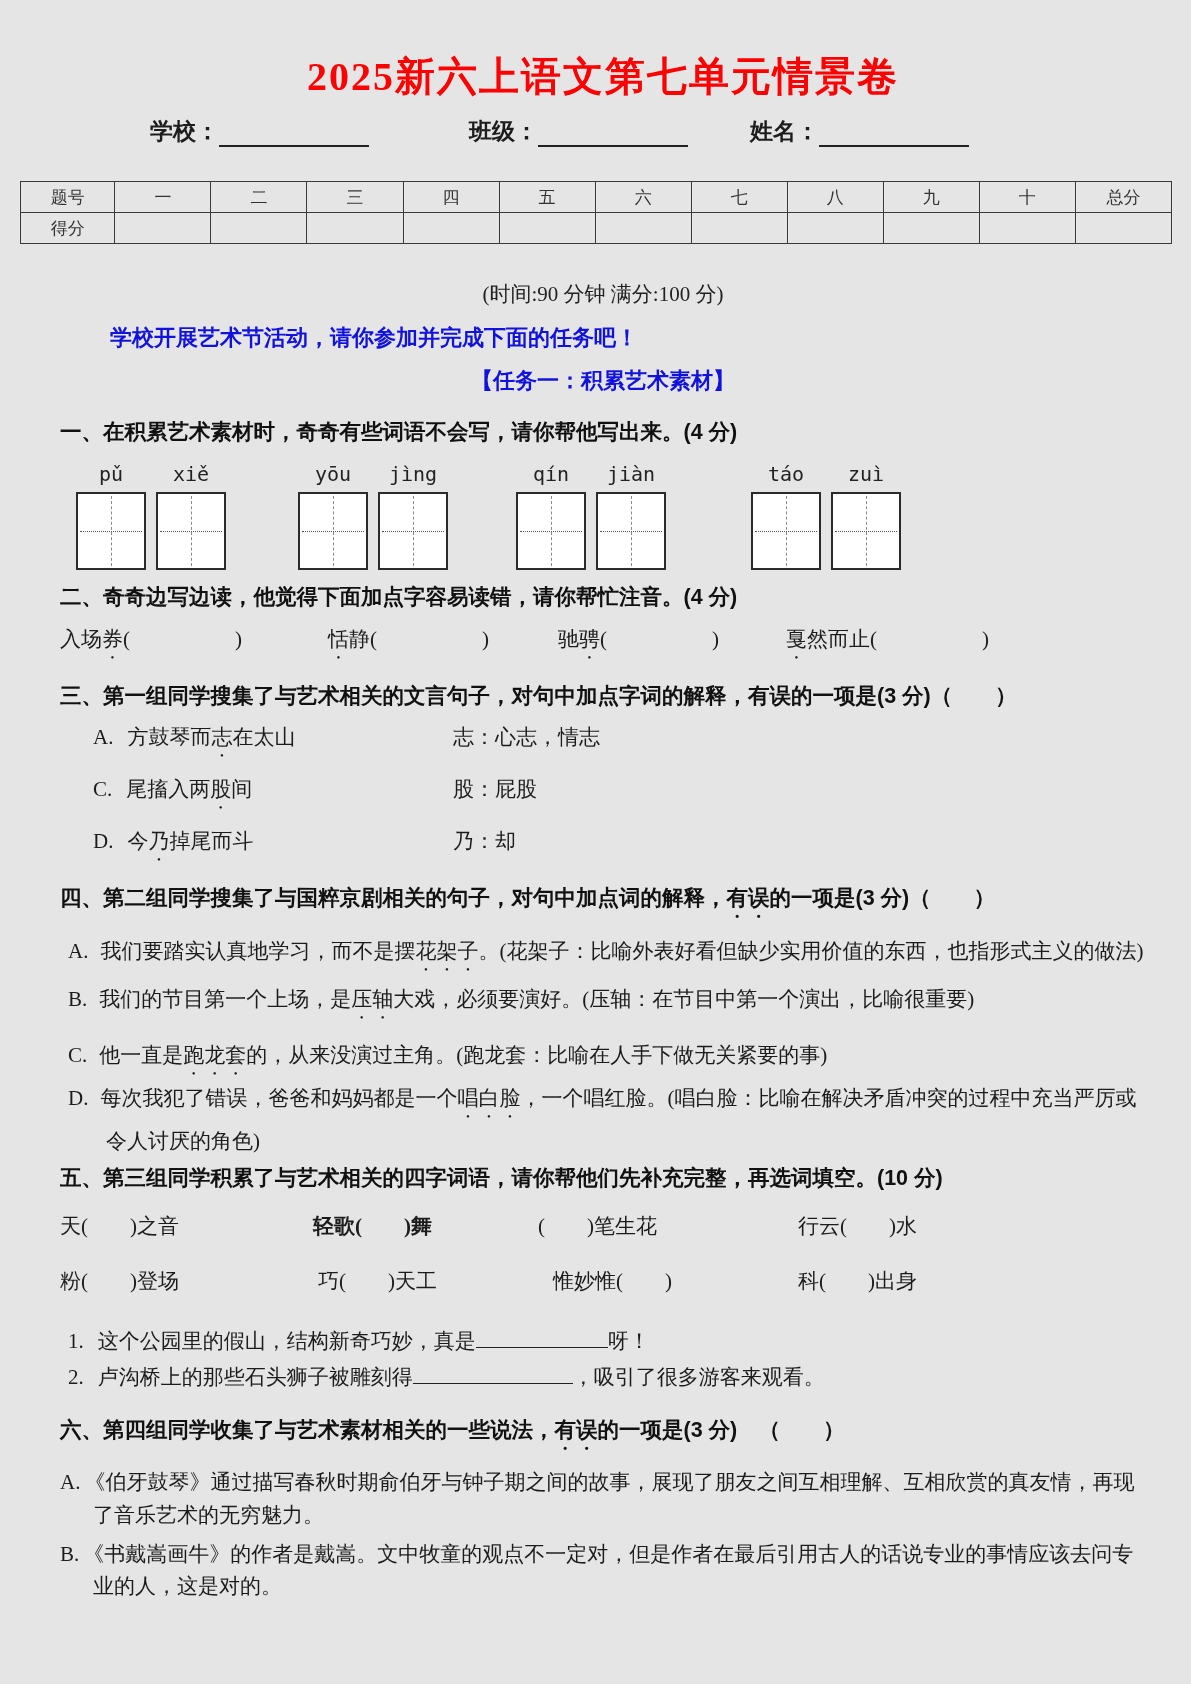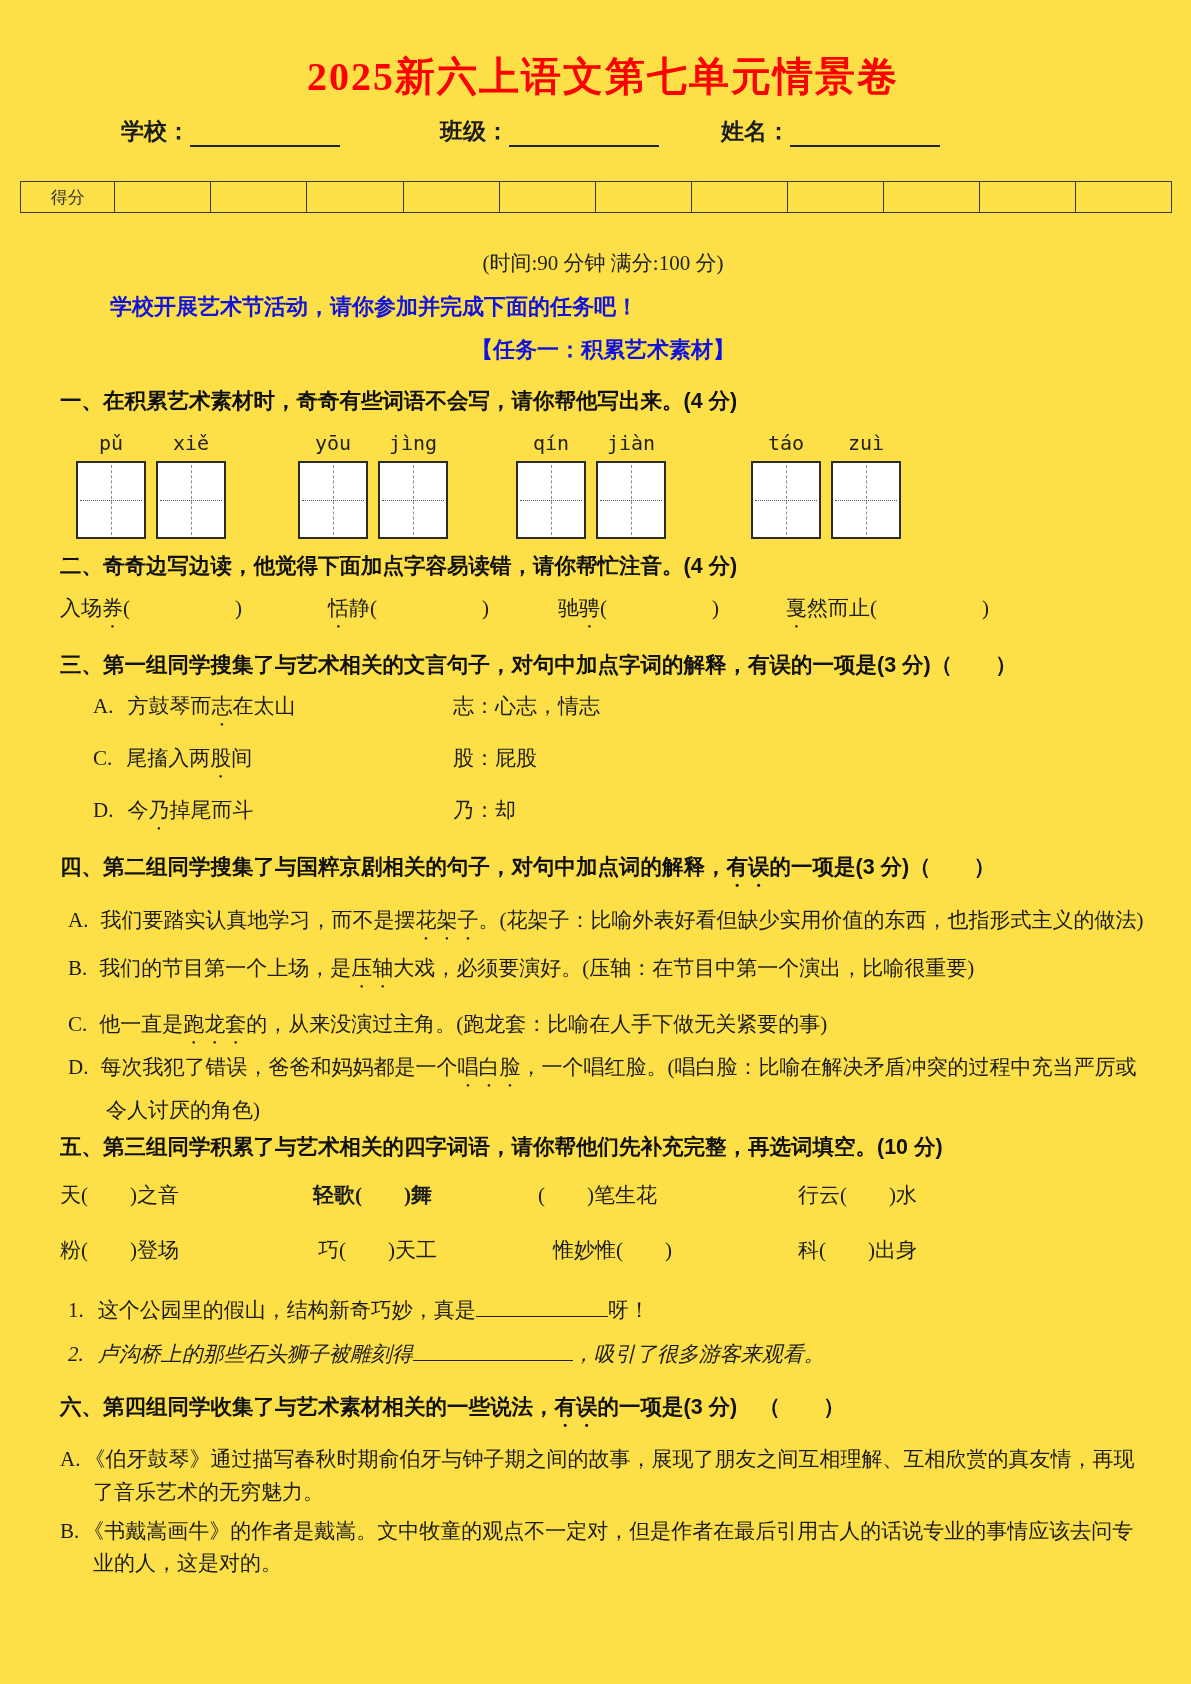--- a/index.html
+++ b/index.html
@@ -1,29 +1,29 @@
 <!DOCTYPE html>
 <html><head>
 <meta charset="utf-8">
 <style>
   * { margin:0; padding:0; box-sizing:border-box; }
   html,body { background:#ffffff; }
   .page {
     position:relative; width:1191px; height:1684px; margin:0 auto;
-    background:#fde047; padding:0 45px 0 60px; overflow:hidden;
+    background:#e5e5e5; padding:0 45px 0 60px; overflow:hidden;
     font-family:"Liberation Serif","DejaVu Serif",serif;
     color:#1c1c1c; font-size:21px;
   }
   .title {
     padding-top:54px; text-align:center; color:#fe0000;
     font-size:40px; font-weight:700; letter-spacing:2px;
     font-family:"Liberation Serif","DejaVu Serif",serif; line-height:1.15;
   }
   .info-line {
-    margin-top:16px; margin-left:61px; font-size:23px; font-weight:700;
+    margin-top:16px; margin-left:90px; font-size:23px; font-weight:700;
     font-family:"Liberation Sans","DejaVu Sans",sans-serif; display:flex; align-items:flex-end;
   }
   .info-field { display:flex; align-items:flex-end; }
   .write-line { display:inline-block; width:150px; height:27px; border-bottom:2px solid #222; }
   .gap1 { width:100px; } .gap2 { width:62px; }
   .score-table-wrap { margin-top:34px; margin-left:-40px; width:1152px; }
   table.score { width:100%; border-collapse:collapse; table-layout:fixed; }
   table.score td {
     border:1.6px solid #3a3a3a; height:31px; text-align:center;
     font-size:17px; color:#333; font-family:"Liberation Serif",serif;
@@ -80,21 +80,21 @@
   .q4d { margin-top:0px; padding-left:46px; text-indent:-38px; }
   .opt .label { margin-right:12px; }
   .q5h { margin-top:6px; }
   .q5-row { display:flex; font-size:21px; }
   .q5-row1 { margin-top:22px; }
   .q5-row2 { margin-top:27px; }
   .q5-row1 .cell:nth-child(1){flex:0 0 253px;} .q5-row1 .cell:nth-child(2){flex:0 0 225px;font-weight:bold;} .q5-row1 .cell:nth-child(3){flex:0 0 260px;}
   .q5-row2 .cell:nth-child(1){flex:0 0 258px;} .q5-row2 .cell:nth-child(2){flex:0 0 235px;} .q5-row2 .cell:nth-child(3){flex:0 0 245px;}
   .q5-item { font-size:21px; padding-left:8px; }
   .q5-item1 { margin-top:31px; }
-  .q5-item2 { margin-top:15px;font-style:italic; }
+  .q5-item2 { margin-top:7px; }
   .q5-item .num { margin-right:14px; }
   .fill-blank { display:inline-block; border-bottom:1.6px solid #222; height:22px; vertical-align:baseline; }
   .fb1 { width:132px; } .fb2 { width:160px; }
   .q6h { margin-top:26px; line-height:1.25; }
   .q6a { margin-top:12px; line-height:1.55; padding-left:33px; text-indent:-33px; }
   .q6b { margin-top:6px; line-height:1.55; padding-left:33px; text-indent:-33px; }
   .q6 .label { margin-right:4px; }
 </style>
 </head>
 <body>
@@ -116,20 +116,34 @@
     <span class="gap2"></span>
     <span class="info-field">
       <span>姓名：</span>
       <span class="write-line"></span>
     </span>
   </div>
 
   <div class="score-table-wrap">
     <table class="score">
       <tbody>
+          <tr>
+        <td class="first">题号</td>
+        <td>一</td>
+        <td>二</td>
+        <td>三</td>
+        <td>四</td>
+        <td>五</td>
+        <td>六</td>
+        <td>七</td>
+        <td>八</td>
+        <td>九</td>
+        <td>十</td>
+        <td>总分</td>
+      </tr>
       <tr>
         <td class="first">得分</td>
         <td></td>
         <td></td>
         <td></td>
         <td></td>
         <td></td>
         <td></td>
         <td></td>
         <td></td>

